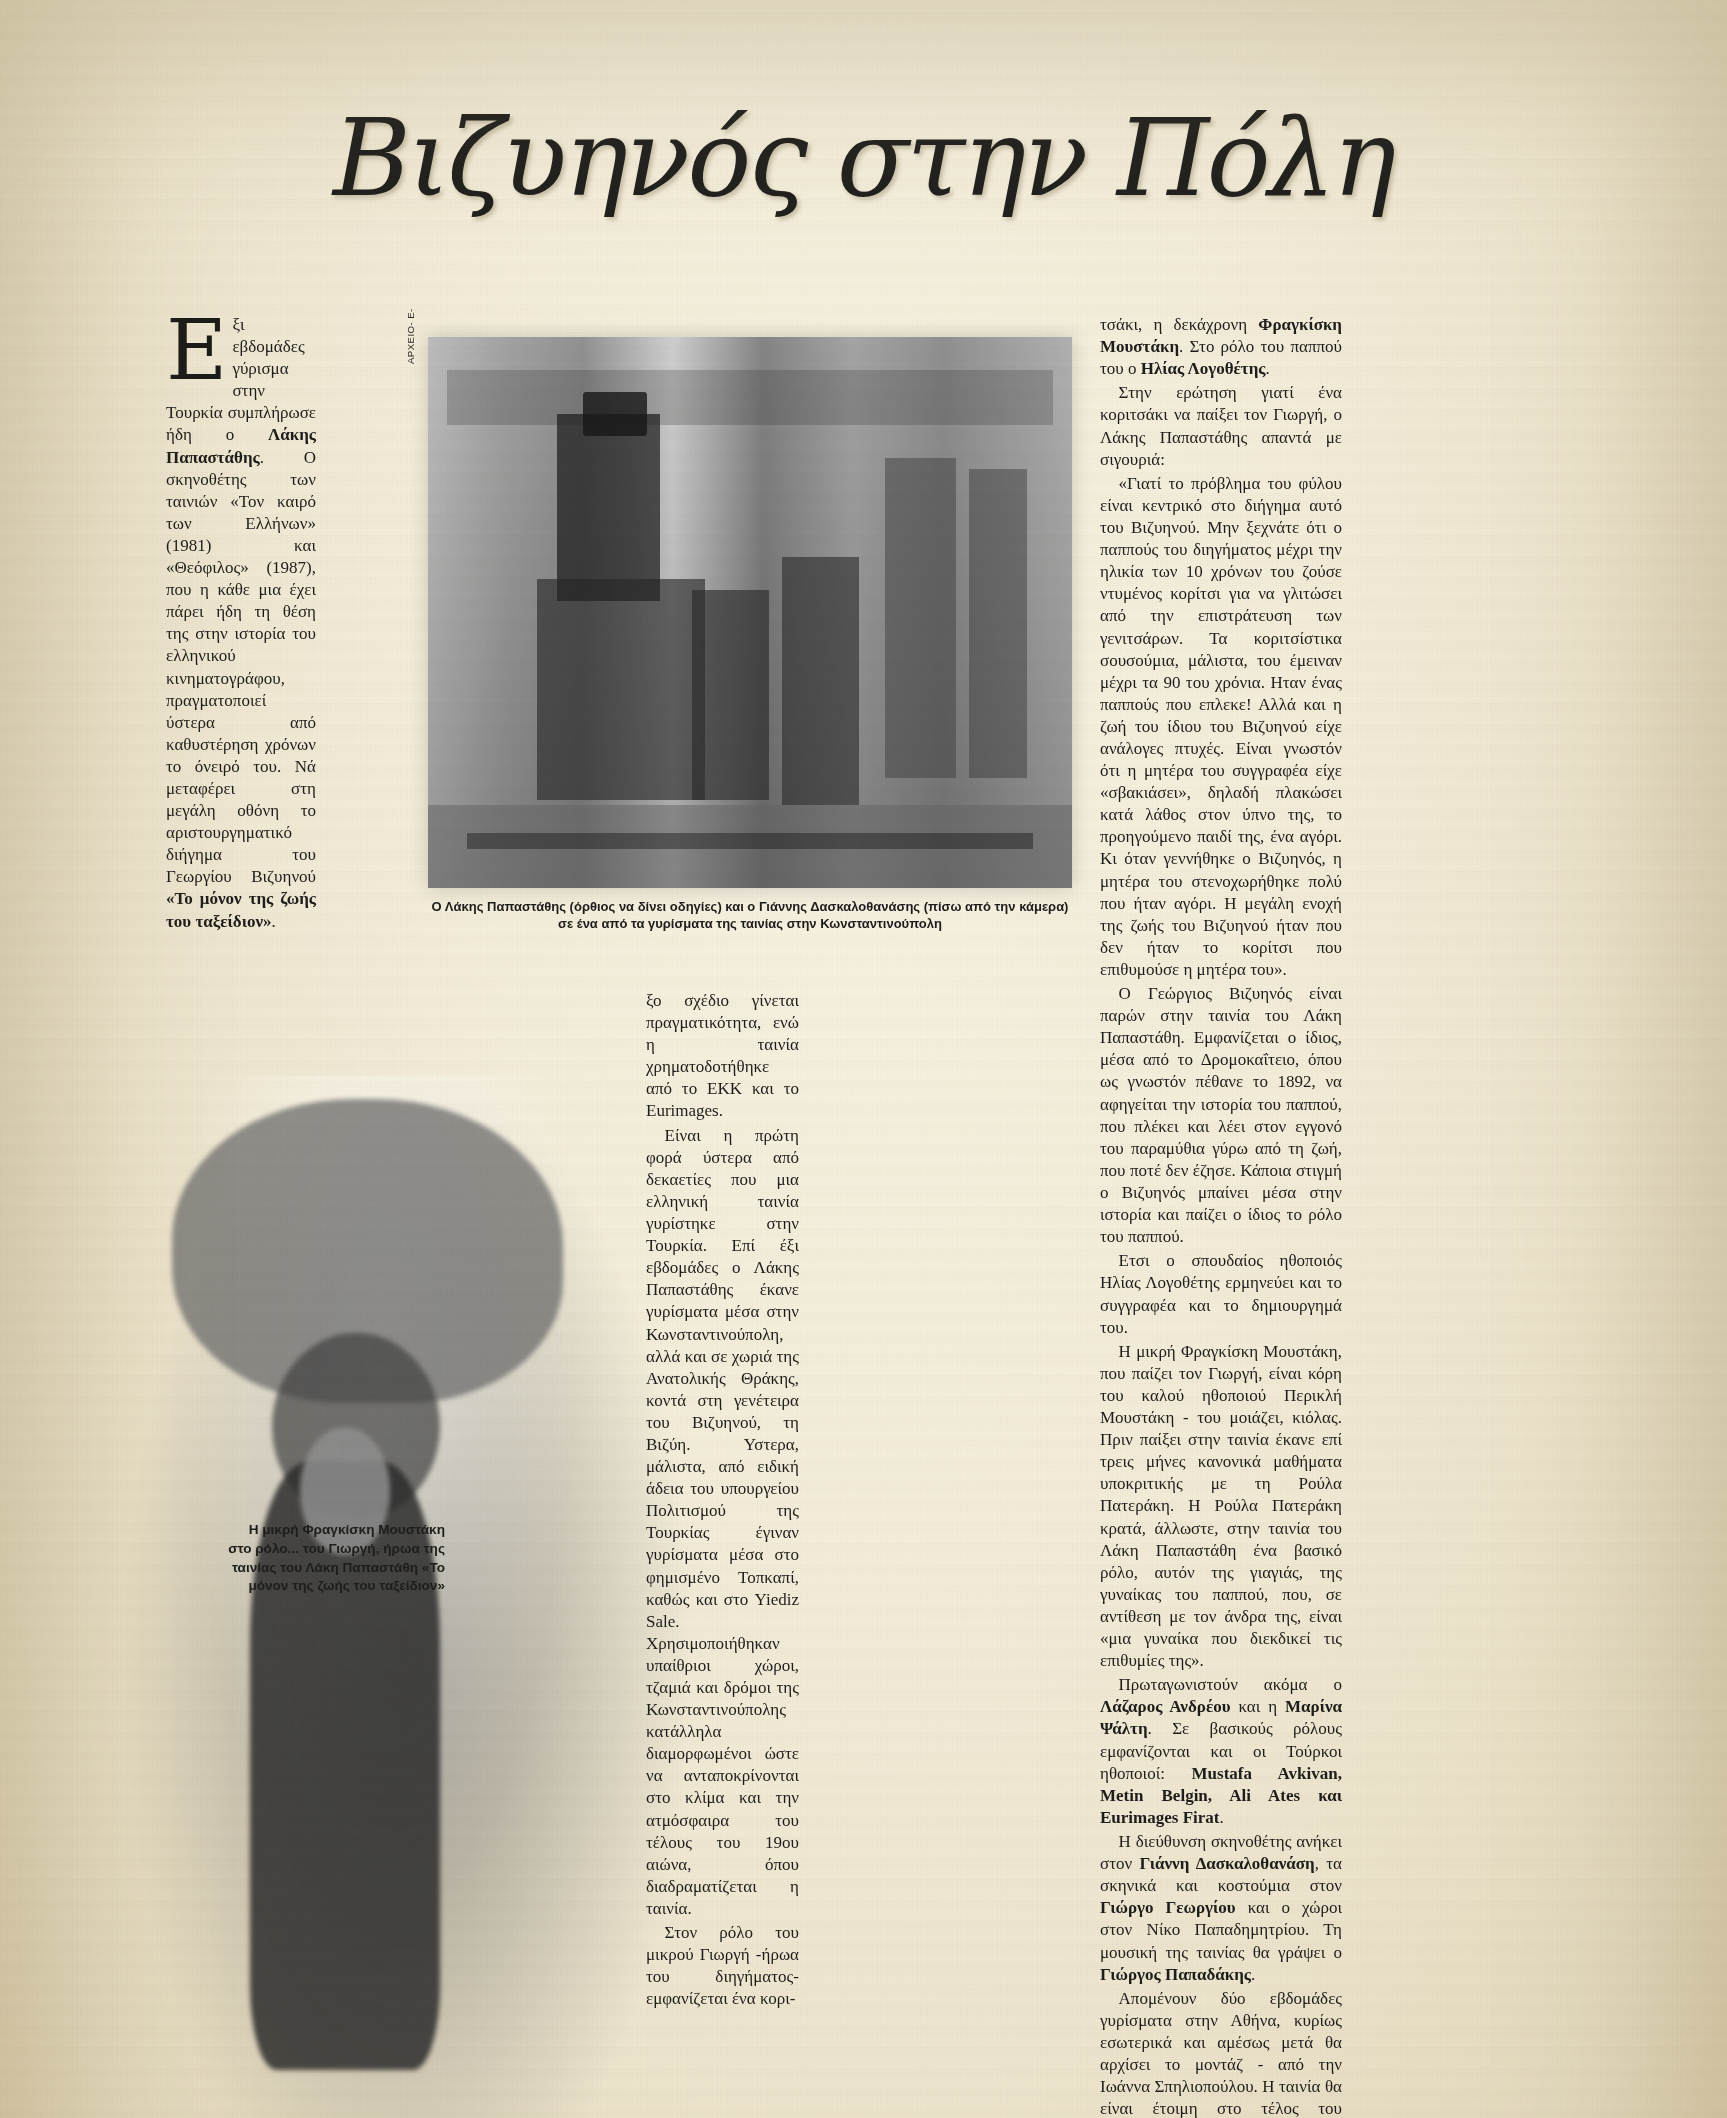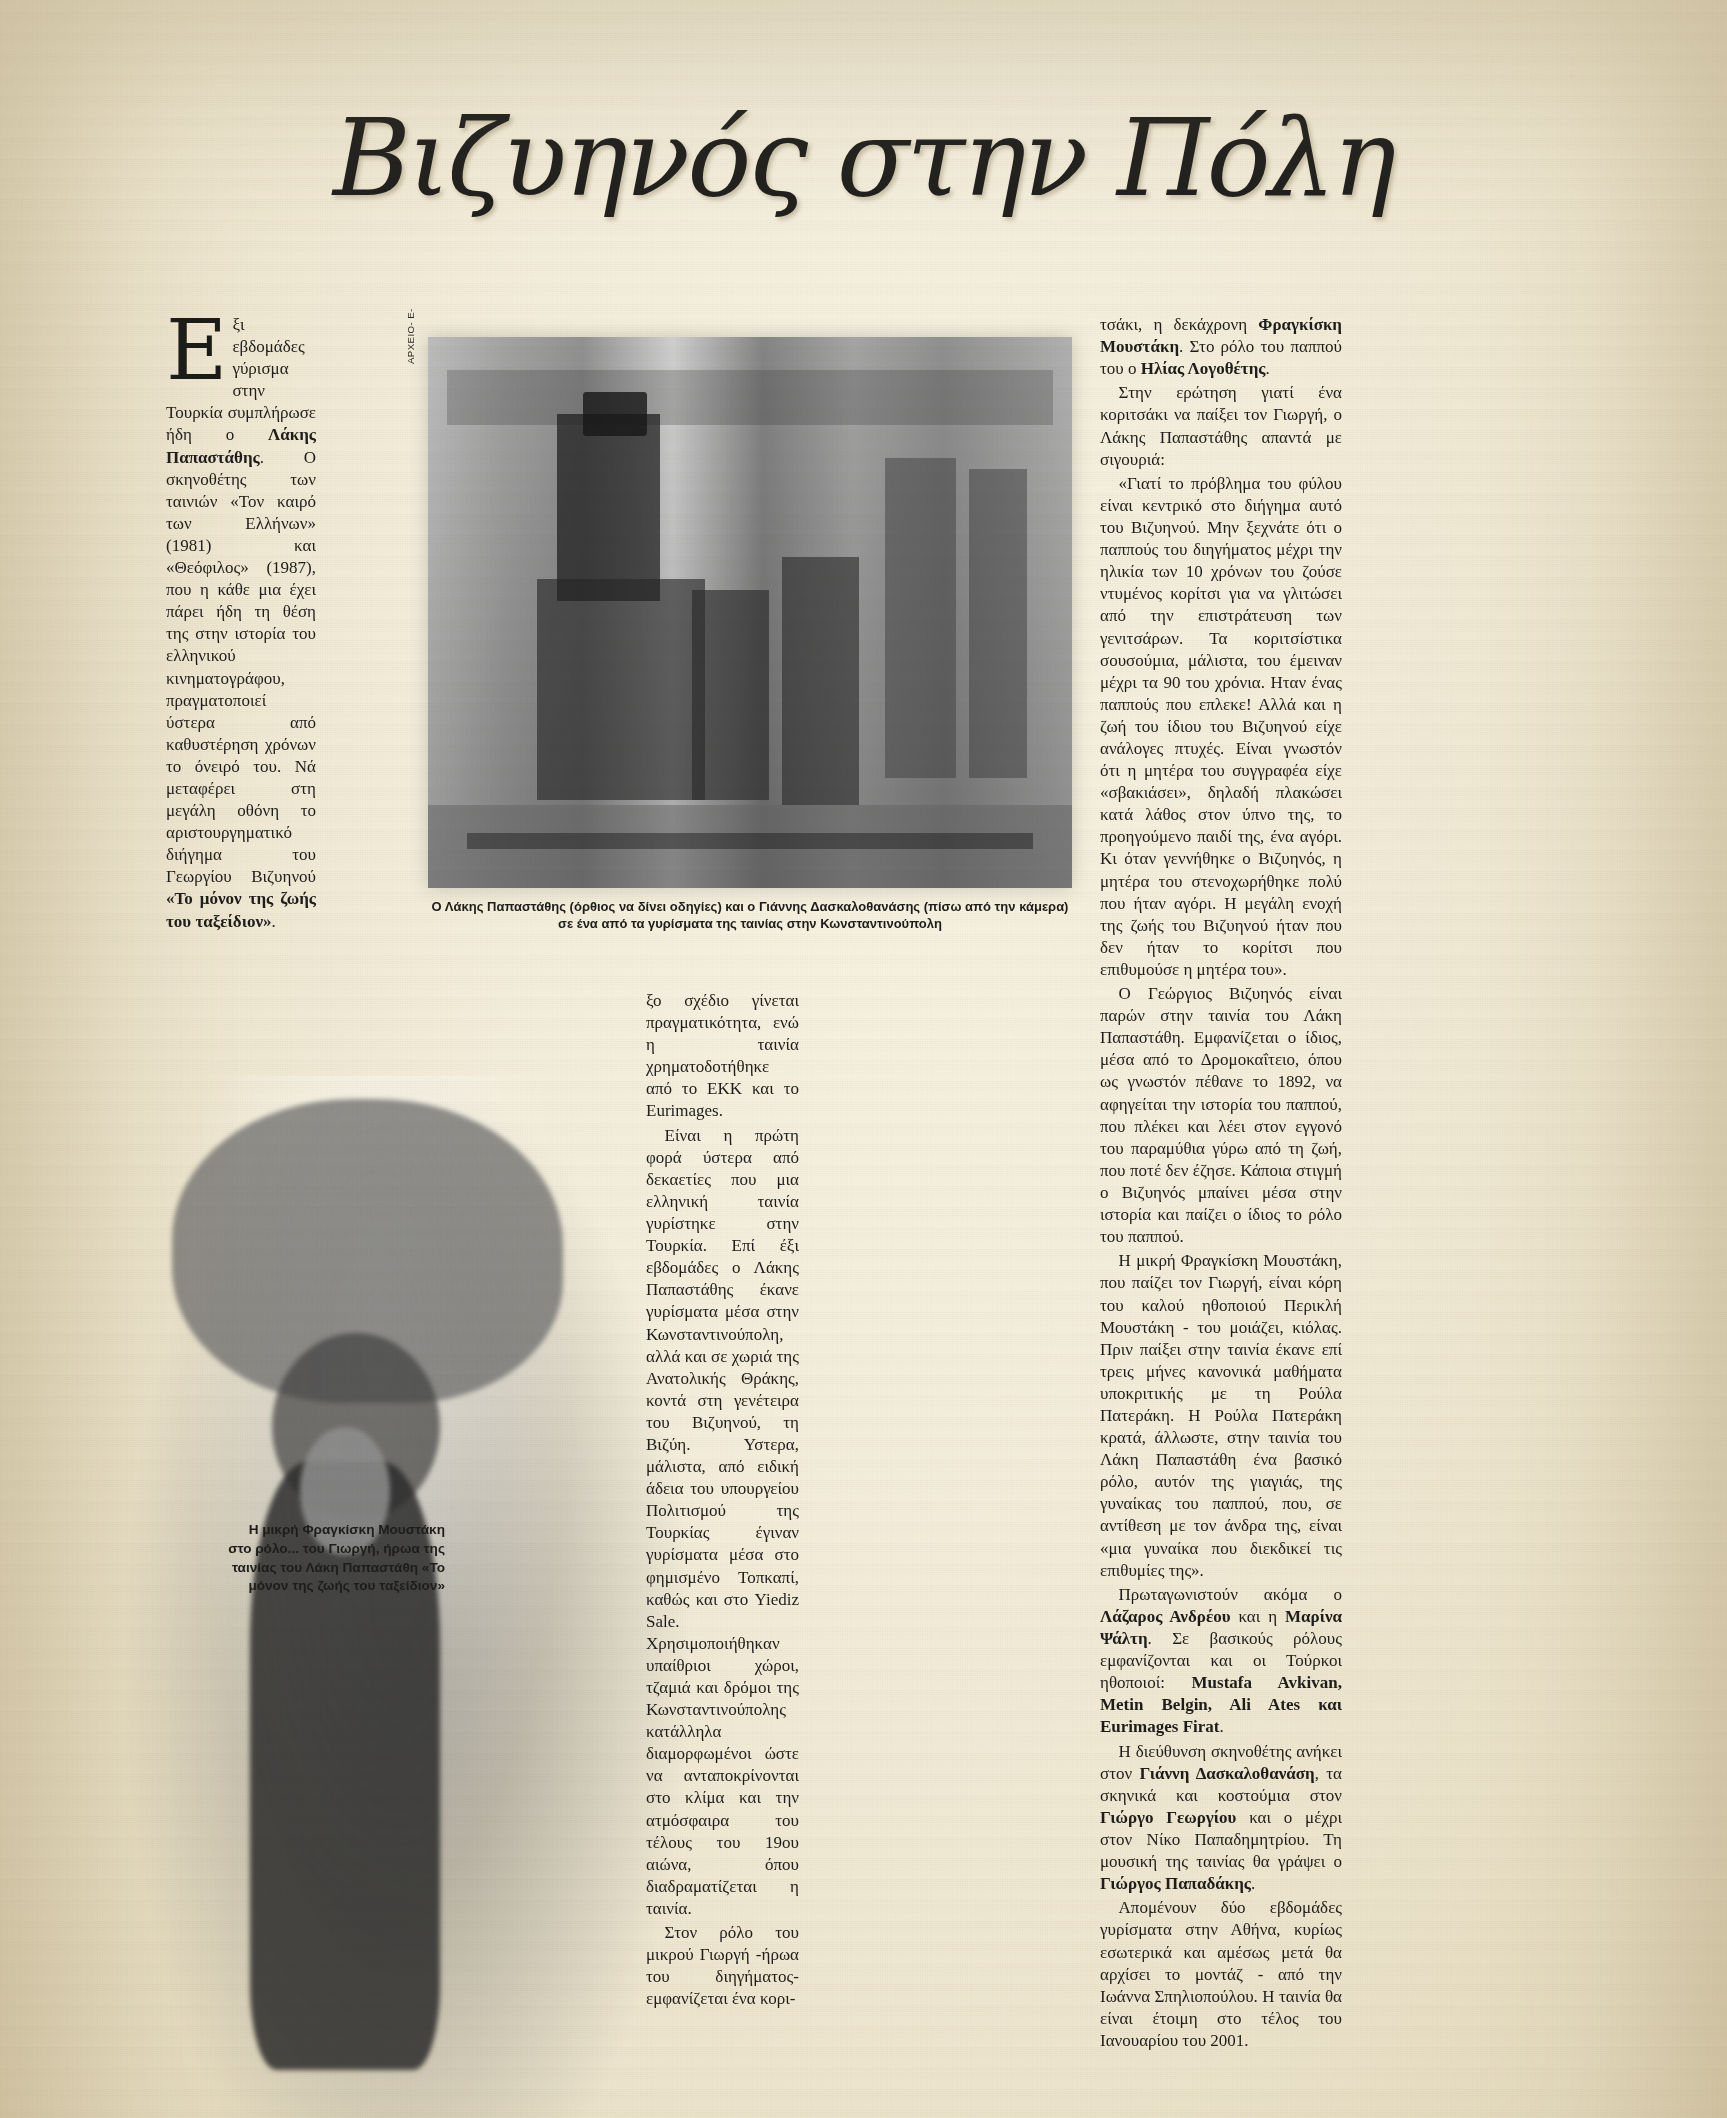--- a/index.html
+++ b/index.html
@@ -228,26 +228,27 @@
     <p>Στον ρόλο του μικρού Γιωργή -ήρωα του διηγήματος- εμφανίζεται ένα κορι-</p>
   </div>
 
   <div class="col" id="col3">
     <p class="noindent">
       <span>τσάκι, η δεκάχρονη </span><b>Φραγκίσκη Μουστάκη</b><span>. Στο ρόλο του παππού του ο </span><b>Ηλίας Λογοθέτης</b><span>.</span>
     </p>
     <p>Στην ερώτηση γιατί ένα κοριτσάκι να παίξει τον Γιωργή, ο Λάκης Παπαστάθης απαντά με σιγουριά:</p>
     <p>«Γιατί το πρόβλημα του φύλου είναι κεντρικό στο διήγημα αυτό του Βιζυηνού. Μην ξεχνάτε ότι ο παππούς του διηγήματος μέχρι την ηλικία των 10 χρόνων του ζούσε ντυμένος κορίτσι για να γλιτώσει από την επιστράτευση των γενιτσάρων. Τα κοριτσίστικα σουσούμια, μάλιστα, του έμειναν μέχρι τα 90 του χρόνια. Ηταν ένας παππούς που επλεκε! Αλλά και η ζωή του ίδιου του Βιζυηνού είχε ανάλογες πτυχές. Είναι γνωστόν ότι η μητέρα του συγγραφέα είχε «σβακιάσει», δηλαδή πλακώσει κατά λάθος στον ύπνο της, το προηγούμενο παιδί της, ένα αγόρι. Κι όταν γεννήθηκε ο Βιζυηνός, η μητέρα του στενοχωρήθηκε πολύ που ήταν αγόρι. Η μεγάλη ενοχή της ζωής του Βιζυηνού ήταν που δεν ήταν το κορίτσι που επιθυμούσε η μητέρα του».</p>
     <p>Ο Γεώργιος Βιζυηνός είναι παρών στην ταινία του Λάκη Παπαστάθη. Εμφανίζεται ο ίδιος, μέσα από το Δρομοκαΐτειο, όπου ως γνωστόν πέθανε το 1892, να αφηγείται την ιστορία του παππού, που πλέκει και λέει στον εγγονό του παραμύθια γύρω από τη ζωή, που ποτέ δεν έζησε. Κάποια στιγμή ο Βιζυηνός μπαίνει μέσα στην ιστορία και παίζει ο ίδιος το ρόλο του παππού.</p>
+    <p>Ετσι ο σπουδαίος ηθοποιός Ηλίας Λογοθέτης ερμηνεύει και το συγγραφέα και το δημιουργημά του.</p>
     <p>Η μικρή Φραγκίσκη Μουστάκη, που παίζει τον Γιωργή, είναι κόρη του καλού ηθοποιού Περικλή Μουστάκη - του μοιάζει, κιόλας. Πριν παίξει στην ταινία έκανε επί τρεις μήνες κανονικά μαθήματα υποκριτικής με τη Ρούλα Πατεράκη. Η Ρούλα Πατεράκη κρατά, άλλωστε, στην ταινία του Λάκη Παπαστάθη ένα βασικό ρόλο, αυτόν της γιαγιάς, της γυναίκας του παππού, που, σε αντίθεση με τον άνδρα της, είναι «μια γυναίκα που διεκδικεί τις επιθυμίες της».</p>
     <p>
       <span>Πρωταγωνιστούν ακόμα ο </span><b>Λάζαρος Ανδρέου</b><span> και η </span><b>Μαρίνα Ψάλτη</b><span>. Σε βασικούς ρόλους εμφανίζονται και οι Τούρκοι ηθοποιοί: </span><b>Mustafa Avkivan, Metin Belgin, Ali Ates και Eurimages Firat</b><span>.</span>
     </p>
     <p>
-      <span>Η διεύθυνση σκηνοθέτης ανήκει στον </span><b>Γιάννη Δασκαλοθανάση</b><span>, τα σκηνικά και κοστούμια στον </span><b>Γιώργο Γεωργίου</b><span> και ο μέχρι στον Νίκο Παπαδημητρίου. Τη μουσική της ταινίας θα γράψει ο </span><b>Γιώργος Παπαδάκης</b><span>.</span>
+      <span>Η διεύθυνση σκηνοθέτης ανήκει στον </span><b>Γιάννη Δασκαλοθανάση</b><span>, τα σκηνικά και κοστούμια στον </span><b>Γιώργο Γεωργίου</b><span> και ο χώροι στον Νίκο Παπαδημητρίου. Τη μουσική της ταινίας θα γράψει ο </span><b>Γιώργος Παπαδάκης</b><span>.</span>
     </p>
     <p>Απομένουν δύο εβδομάδες γυρίσματα στην Αθήνα, κυρίως εσωτερικά και αμέσως μετά θα αρχίσει το μοντάζ - από την Ιωάννα Σπηλιοπούλου. Η ταινία θα είναι έτοιμη στο τέλος του Ιανουαρίου του 2001.</p>
   </div>
 
 
   <div class="grain"></div>
   <div class="vignette"></div>
 </div>
 
 

